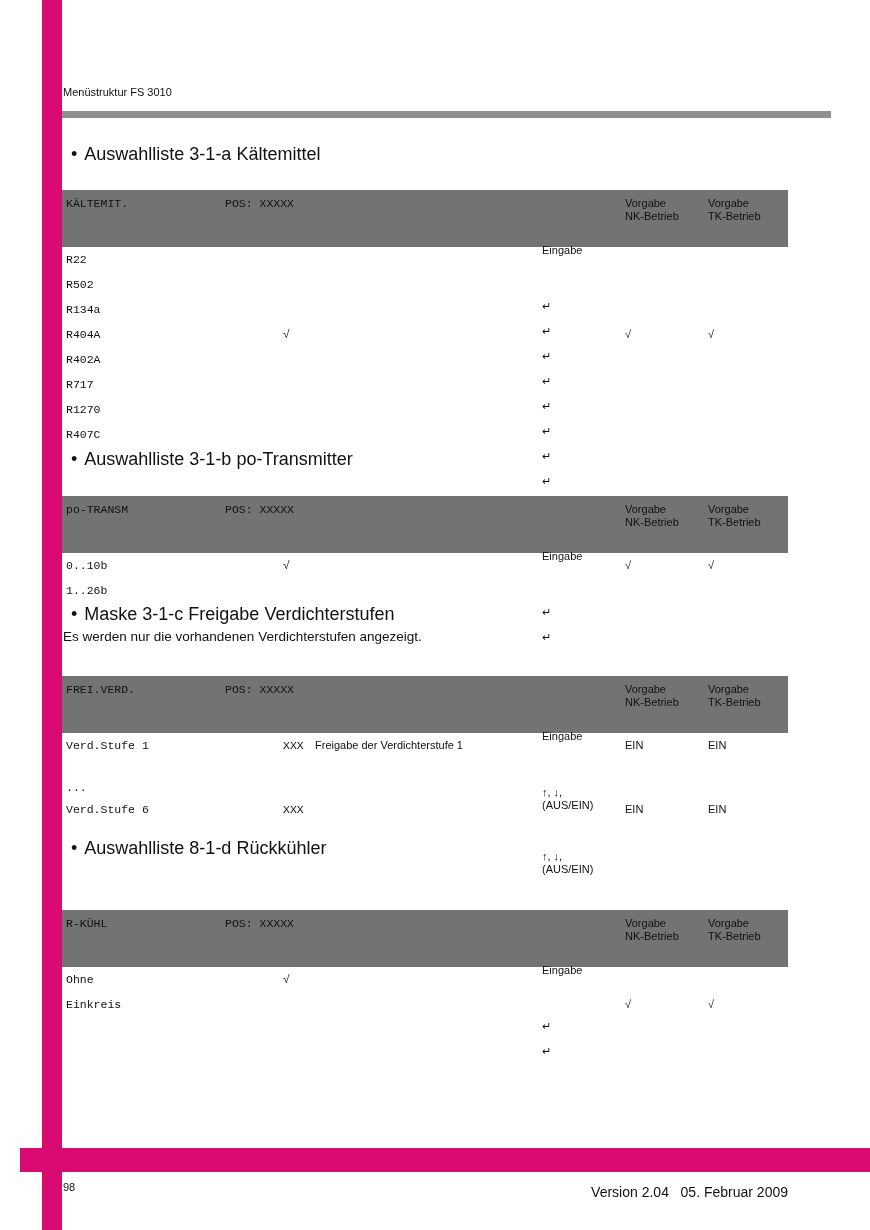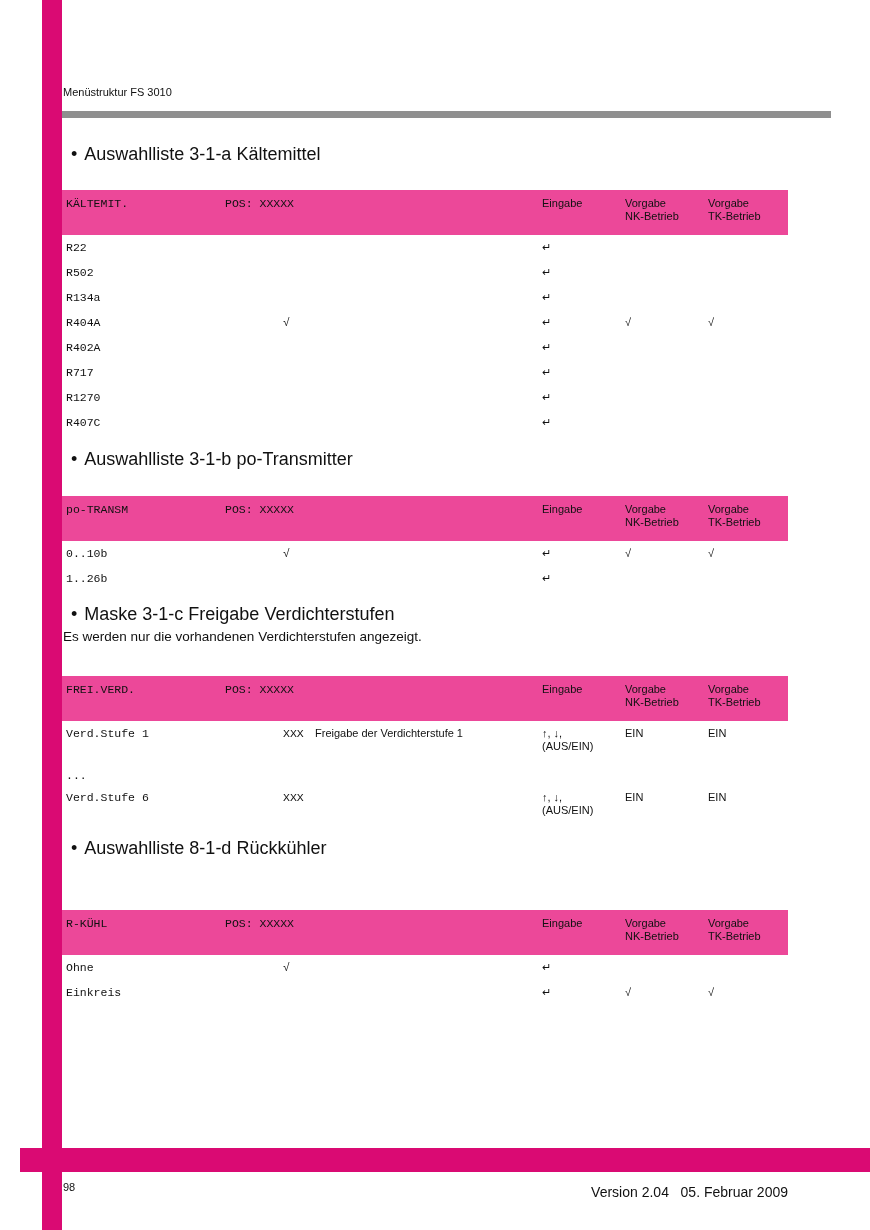--- a/index.html
+++ b/index.html
@@ -12,31 +12,31 @@
   .accent-h { position:absolute; left:20px; top:1148px; width:850px; height:24px; background:#da0a73; }
   .htitle { position:absolute; left:63px; top:86px; font-size:11px; }
   .hrule  { position:absolute; left:62px; top:111px; width:769px; height:7px; background:#8f8f8f; }
   .section-h { position:absolute; left:71px; font-size:18px; white-space:pre; }
   .bullet { margin-right:7px; }
   .note { position:absolute; left:63px; font-size:13.5px; white-space:pre; }
   .footer-page { position:absolute; left:63px; top:1181px; font-size:11px; }
   .footer-ver { position:absolute; left:62px; top:1184px; width:726px; text-align:right; font-size:14px; white-space:pre; }
 
   .dtable { position:absolute; left:62px; width:726px; }
-  .thead { position:relative; background:#ec4899; height:45px; }
+  .thead { position:relative; background:#737373; height:57px; }
   .thead .c { top:7px; }
   .trow { position:relative; height:25px; }
   .trow.tall { height:42px;padding-left:25px; }
   .trow.short { height:22px; }
   .c { position:absolute; top:6px; white-space:pre; }
   .mono { font-family:"Liberation Mono","DejaVu Sans Mono",monospace; font-size:11.5px; }
   .s11 { font-size:11px; }
   .two div { line-height:13px; }
   .c-name{left:4px;} .c-pos{left:163px;} .c-val{left:221px;} .c-desc{left:253px;}
-  .c-ein{left:480px;} .c-nk{left:563px;} .c-tk{left:646px;}
+  .c-ein{left:480px;margin-top:47px;} .c-nk{left:563px;} .c-tk{left:646px;}
 </style>
 </head>
 <body>
 
 <div class="sheet">
 
   <div class="accent-v"></div>
 
   <div class="htitle">Menüstruktur FS 3010</div>
   <div class="hrule"></div>

